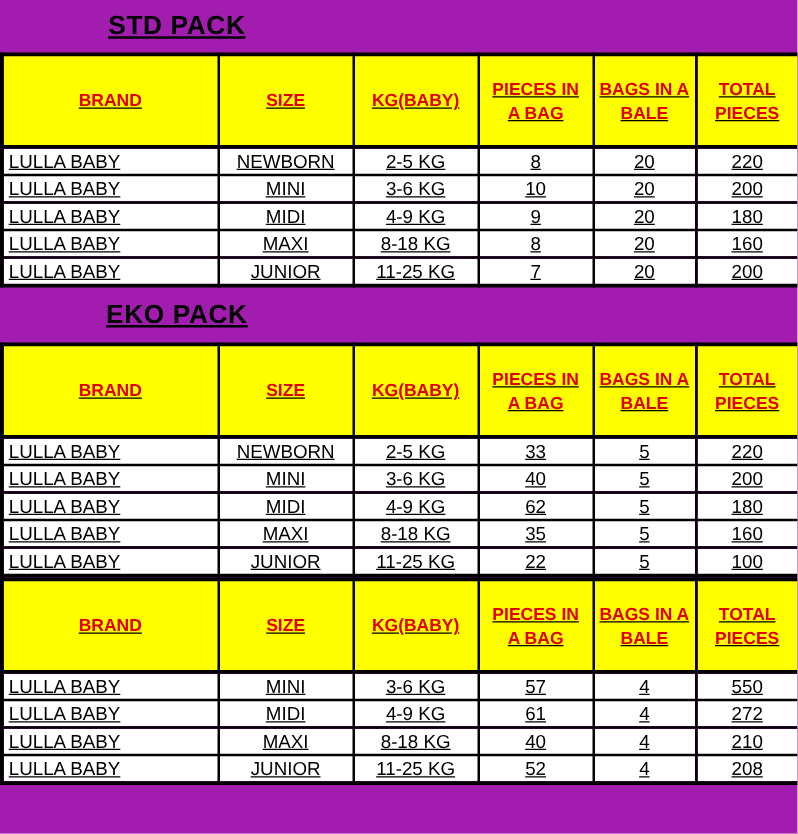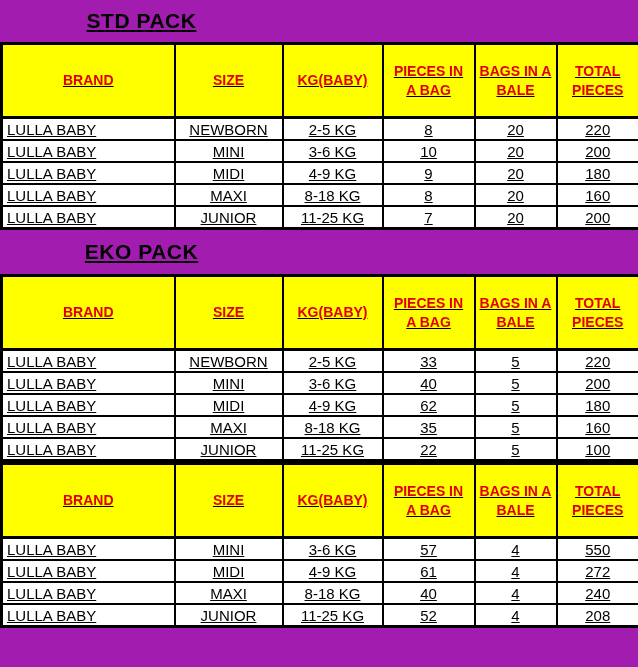--- a/index.html
+++ b/index.html
@@ -244,21 +244,21 @@
           <td class="center">61</td>
           <td class="center">4</td>
           <td class="center">272</td>
         </tr>
         <tr>
           <td class="left">LULLA BABY</td>
           <td class="center">MAXI</td>
           <td class="center">8-18 KG</td>
           <td class="center">40</td>
           <td class="center">4</td>
-          <td class="center">240</td>
+          <td class="center">210</td>
         </tr>
         <tr>
           <td class="left">LULLA BABY</td>
           <td class="center">JUNIOR</td>
           <td class="center">11-25 KG</td>
           <td class="center">52</td>
           <td class="center">4</td>
           <td class="center">208</td>
         </tr>
       </tbody>

